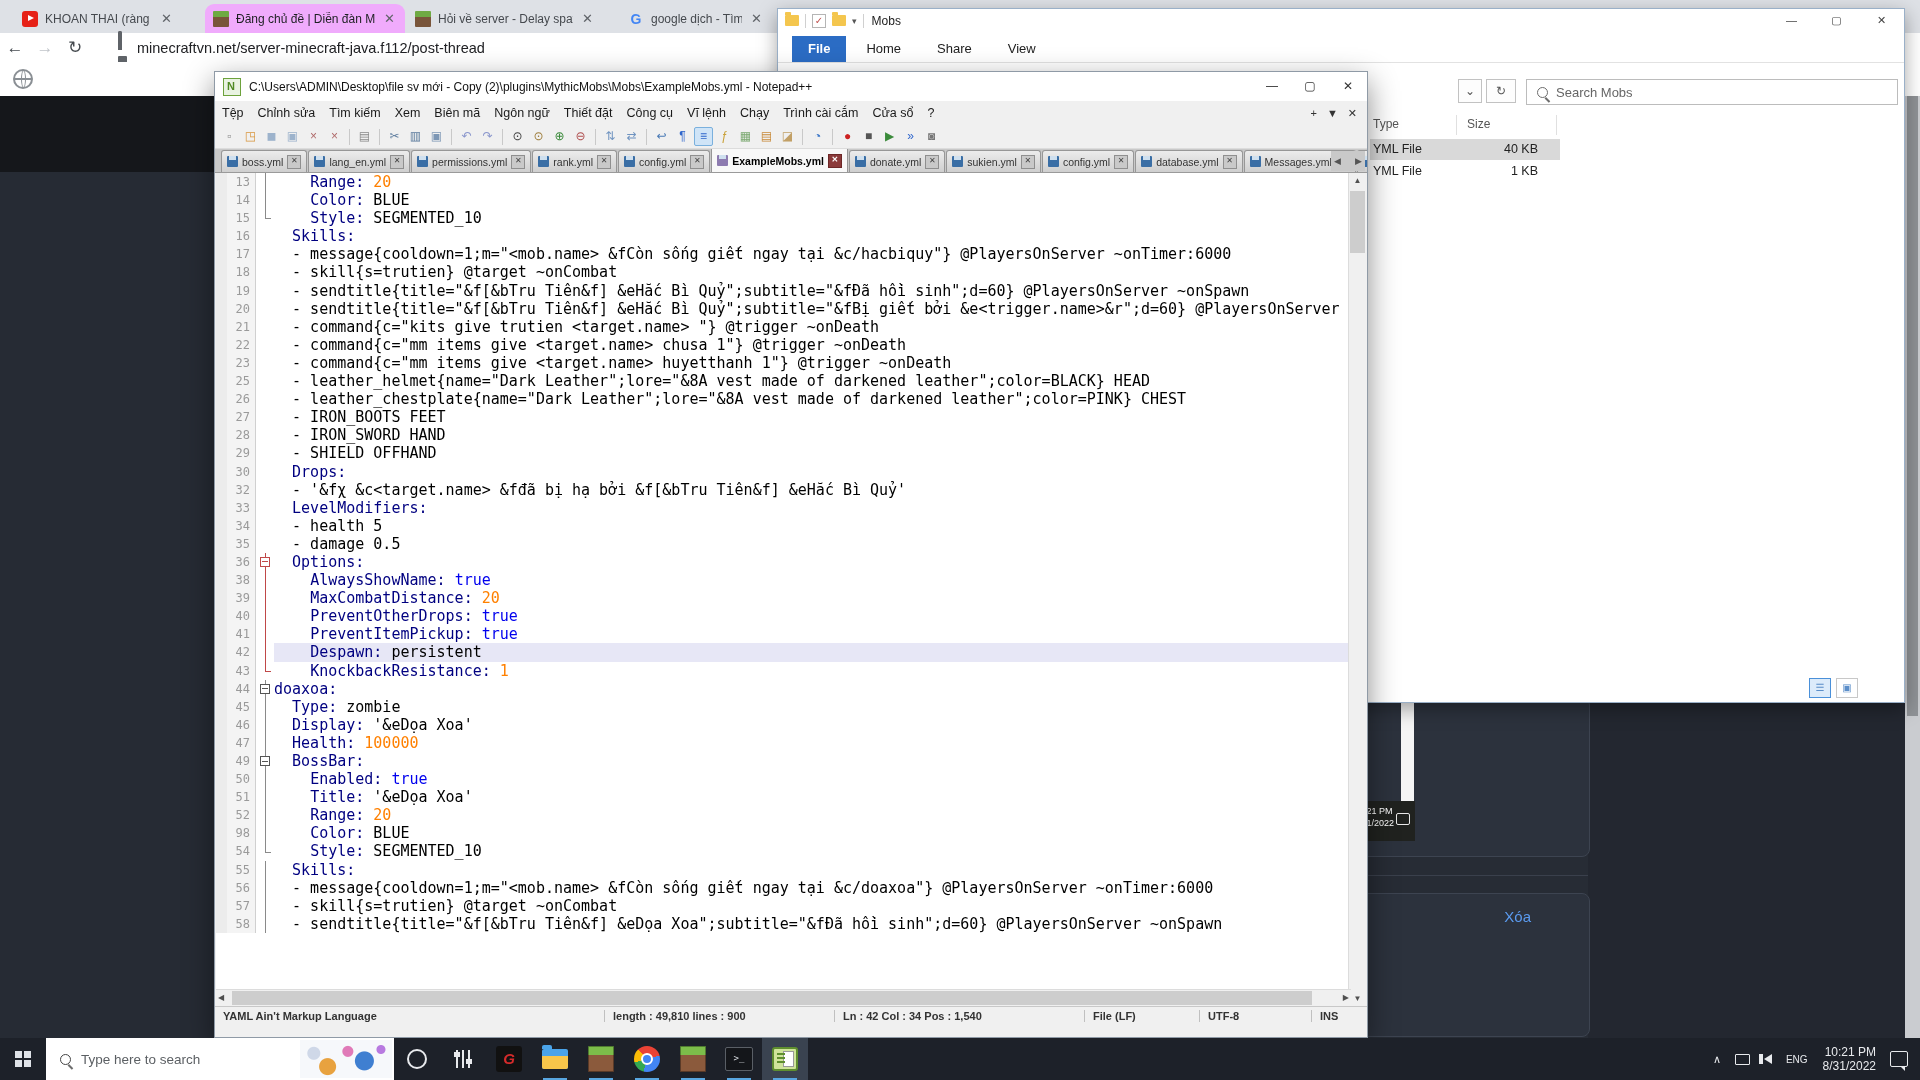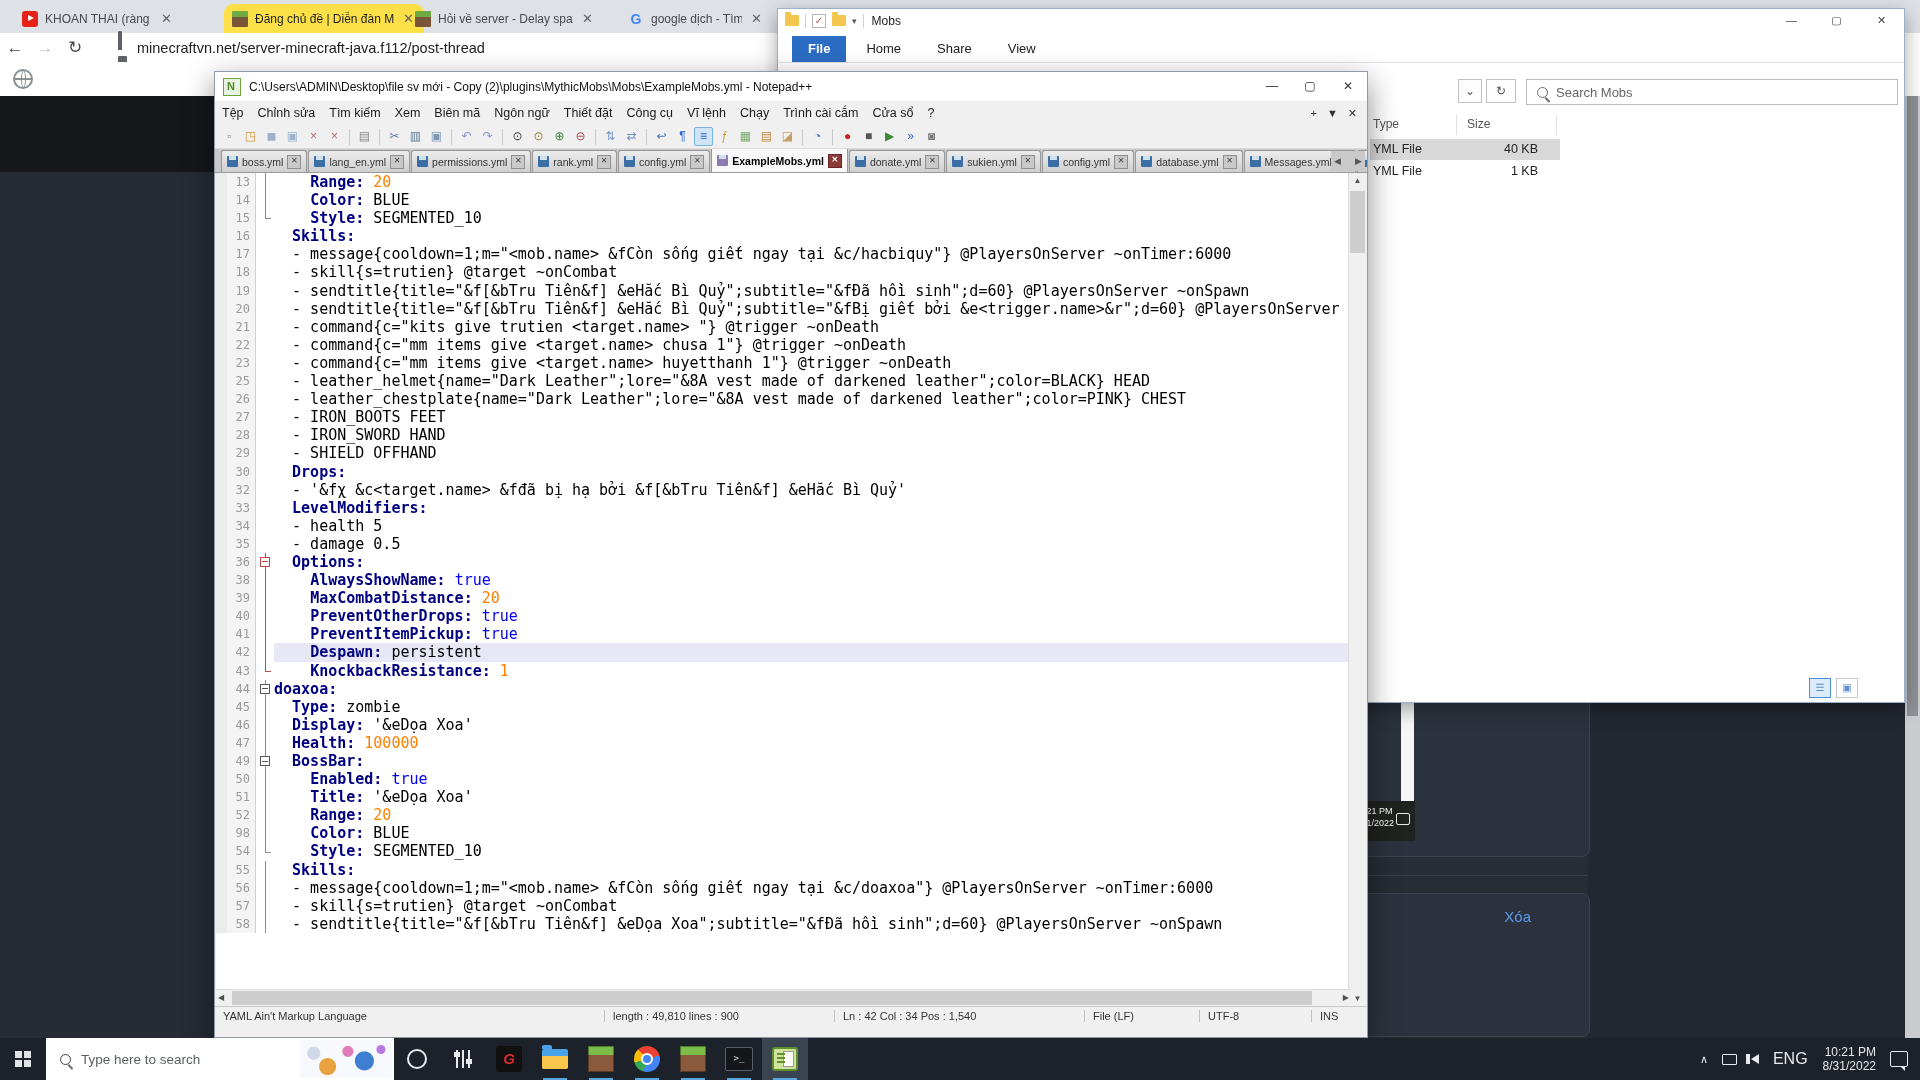--- a/index.html
+++ b/index.html
@@ -4,21 +4,21 @@
 <style>
   html,body{margin:0;padding:0;width:1920px;height:1080px;overflow:hidden;
     font-family:"Liberation Sans", sans-serif; background:#000;}
   #screen{position:relative;width:1920px;height:1080px;overflow:hidden;background:#dee1e6;}
   .abs{position:absolute;}
 
   
   #tabstrip{left:0;top:0;width:1920px;height:33px;background:#dee1e6;}
   .ctab{position:absolute;top:4px;height:29px;display:flex;align-items:center;gap:7px;
     padding:0 8px;box-sizing:border-box;color:#45494e;font-size:12px;white-space:nowrap;overflow:hidden;}
-  .ctab.active{background:#fde047;border-radius:9px 9px 0 0;color:#1d1f22;margin-left:19px;}
+  .ctab.active{background:#f0abfc;border-radius:9px 9px 0 0;color:#1d1f22;}
   .ctab-title{flex:1;overflow:hidden;text-overflow:clip;white-space:nowrap;}
   .ctab-close{color:#5f6368;font-size:13px;padding:0 2px;flex:0 0 auto;}
   .fav{width:16px;height:16px;flex:0 0 auto;border-radius:3px;position:relative;}
   .fav.youtube{background:#e62117;}
   .fav.youtube:before{content:"";position:absolute;left:6px;top:4.5px;border-left:6px solid #fff;
     border-top:3.5px solid transparent;border-bottom:3.5px solid transparent;}
   .fav.minecraft{background:linear-gradient(#6faa43 0 6px,#79553a 6px);image-rendering:pixelated;border-radius:1px;}
   .fav.google{background:transparent;color:#4285f4;font-weight:bold;font-size:14px;line-height:16px;text-align:center;}
   #btoolbar{left:0;top:33px;width:1920px;height:29px;background:#fff;border-bottom:1px solid #e4e6e8;
     display:flex;align-items:center;color:#5f6368;}
@@ -117,21 +117,21 @@
     color:#555;font-size:9px;}
   .np-editor{position:absolute;left:1px;top:101px;width:1135px;height:834px;background:#fff;overflow:hidden;}
   .cl{position:relative;height:18.1px;white-space:pre;font-family:"DejaVu Sans Mono","Liberation Mono",monospace;
     font-size:15px;line-height:18.1px;color:#000;}
   .cl.current .code-bg{position:absolute;left:58px;right:0;top:0;bottom:0;background:#e7e7f6;}
   .ln{position:absolute;left:0;top:0;width:40px;height:100%;background:#f4f4f4;border-right:1px solid #d0d0d0;
     color:#9a9a9a;font-size:12px;text-align:right;padding-right:5px;box-sizing:border-box;line-height:18.1px;}
   .bmargin{position:absolute;left:0;top:0;width:11px;height:100%;background:#ececec;}
   .fmargin{position:absolute;left:41px;top:0;width:17px;height:100%;}
   .codetext{position:absolute;left:58px;top:0;white-space:pre;}
-  .key{color:#000080;font-weight:bold;}
+  .key{color:#000080;font-weight:normal;}
   .num{color:#ff8000;}
   .kw{color:#0000ee;}
   .fold-v{position:absolute;left:8px;top:0;width:1px;height:100%;background:#8a8a8a;}
   .fold-e{position:absolute;left:8px;top:0;width:1px;height:50%;background:#8a8a8a;}
   .fold-e2{position:absolute;left:8px;top:50%;width:6px;height:1px;background:#8a8a8a;}
   .fold-box{position:absolute;left:3px;top:4px;width:10px;height:10px;border:1px solid #555;background:#fff;
     box-sizing:border-box;}
   .fold-box:before{content:"";position:absolute;left:1px;top:3.5px;width:6px;height:1px;background:#555;}
   .red .fold-v,.red .fold-e{background:#c04848;}
   .red .fold-e2{background:#c04848;}
@@ -139,21 +139,21 @@
   .red .fold-box:before{background:#c04848;}
   .np-vscroll{position:absolute;right:1px;top:101px;width:17px;height:834px;background:#f0f0f0;border-left:1px solid #dcdcdc;}
   .np-vscroll .ar{position:absolute;left:0;width:17px;height:16px;font-size:8px;color:#505050;text-align:center;line-height:16px;}
   .np-vscroll .thumb{position:absolute;left:1px;top:18px;width:15px;height:62px;background:#cdcdcd;}
   .np-hscroll{position:absolute;left:1px;bottom:31px;width:1135px;height:16px;background:#f0f0f0;border-top:1px solid #dcdcdc;}
   .np-hscroll .arl{position:absolute;left:2px;top:0;font-size:8px;color:#505050;line-height:16px;}
   .np-hscroll .arr{position:absolute;right:2px;top:0;font-size:8px;color:#505050;line-height:16px;}
   .np-hscroll .thumb{position:absolute;left:16px;top:1px;width:1080px;height:14px;background:#cdcdcd;}
   .np-status{position:absolute;left:0;bottom:0;width:100%;height:31px;background:#f0f0f0;border-top:1px solid #c8c8c8;
     display:flex;font-size:11px;color:#333;align-items:flex-start;padding-top:3px;box-sizing:border-box;}
-  .st-seg{border-right:1px solid #c0c0c0;padding:0 8px;white-space:nowrap;overflow:hidden;box-sizing:border-box;}
+  .st-seg{border-right:1px solid #c0c0c0;padding:0 8px;white-space:nowrap;overflow:hidden;box-sizing:border-box;font-weight:bold;}
 
   
   #taskbar{left:0;top:1038px;width:1920px;height:42px;background:#1d2129;display:flex;align-items:center;z-index:40;}
   .startbtn{width:46px;height:42px;display:flex;align-items:center;justify-content:center;}
   .winlogo{width:16px;height:16px;display:grid;grid-template-columns:7px 7px;grid-template-rows:7px 7px;gap:2px;}
   .winlogo div{background:#dfe3e8;}
   .tsearch{width:348px;height:42px;background:#fff;display:flex;align-items:center;gap:10px;
     padding-left:14px;box-sizing:border-box;position:relative;}
   .tsearch .ph{color:#5b5f63;font-size:13.5px;}
   .highlights{position:absolute;right:2px;top:2px;width:92px;height:38px;
@@ -182,21 +182,21 @@
   .ic-chrome{width:26px;height:26px;border-radius:50%;
     background:conic-gradient(from -45deg,#ea4335 0 120deg,#4285f4 120deg 240deg,#34a853 240deg 300deg,#fbbc05 300deg 360deg);position:relative;}
   .ic-chrome:before{content:"";position:absolute;left:7px;top:7px;width:12px;height:12px;background:#4285f4;
     border:2px solid #fff;border-radius:50%;box-sizing:border-box;}
   .ic-console{width:26px;height:22px;background:#14161a;border:1px solid #5a5f66;border-radius:2px;
     color:#d7dbe0;font-size:9px;line-height:20px;text-align:center;font-family:"DejaVu Sans Mono",monospace;}
   .ic-npp{width:26px;height:24px;background:#cfe49a;border:2px solid #5f8f2f;border-radius:3px;position:relative;box-sizing:border-box;}
   .ic-npp:before{content:"";position:absolute;right:2px;top:2px;width:9px;height:14px;background:#fff;border:1px solid #999;}
   .ic-npp:after{content:"";position:absolute;left:3px;top:4px;width:8px;height:2px;background:#5f8f2f;box-shadow:0 4px 0 #5f8f2f,0 8px 0 #5f8f2f;}
   .tray{margin-left:auto;display:flex;align-items:center;color:#e8eaed;gap:0;}
-  .tray-item{padding:0 7px;font-size:16px;}
+  .tray-item{padding:0 7px;font-size:10px;}
   .chev{font-size:11px;}
   .ic-pc{width:15px;height:11px;border:1.5px solid #e8eaed;border-radius:1px;box-sizing:border-box;}
   .ic-vol{width:0;height:0;border-top:5px solid transparent;border-bottom:5px solid transparent;border-right:8px solid #e8eaed;position:relative;}
   .ic-vol:before{content:"";position:absolute;left:-5px;top:-5px;width:4px;height:10px;background:#e8eaed;}
   .clock{text-align:right;font-size:12px;line-height:14px;padding:0 8px;}
   .ic-notif{width:16px;height:14px;border:1.5px solid #e8eaed;border-radius:2px;position:relative;margin:0 12px 0 6px;}
   .ic-notif:before{content:"";position:absolute;right:2px;bottom:-5px;width:0;height:0;
     border-top:5px solid #e8eaed;border-left:5px solid transparent;}
 </style>
 </head>

